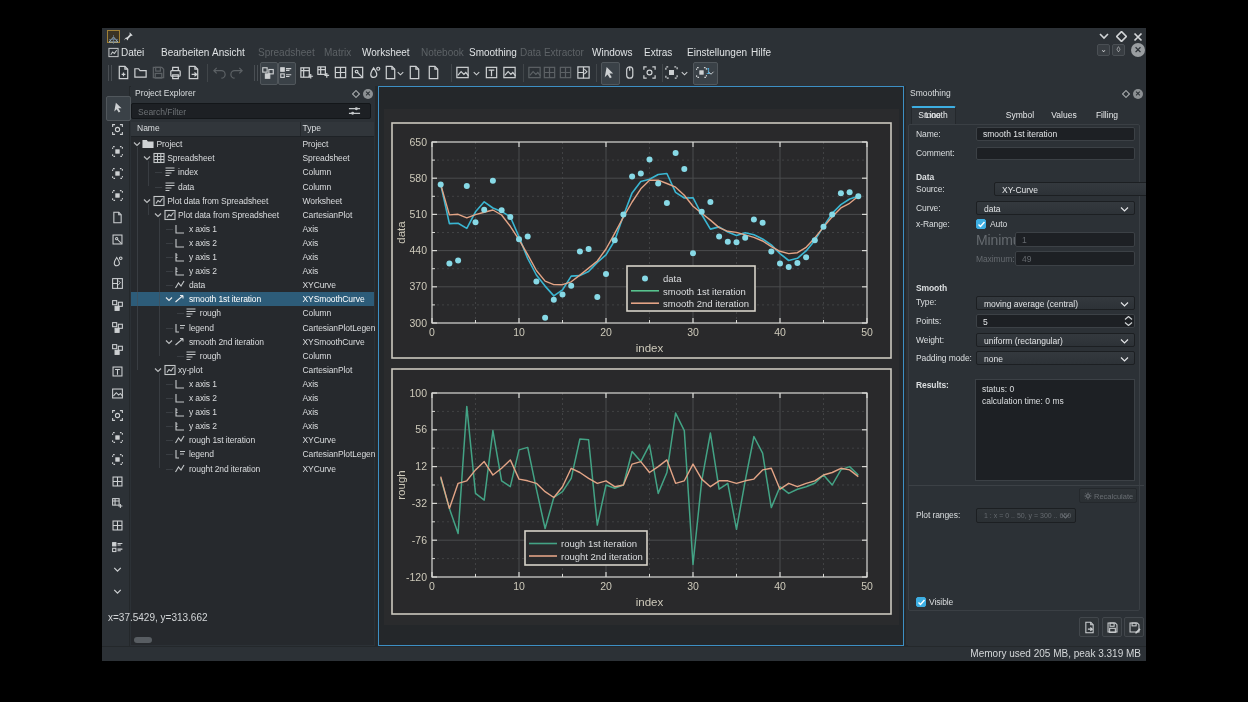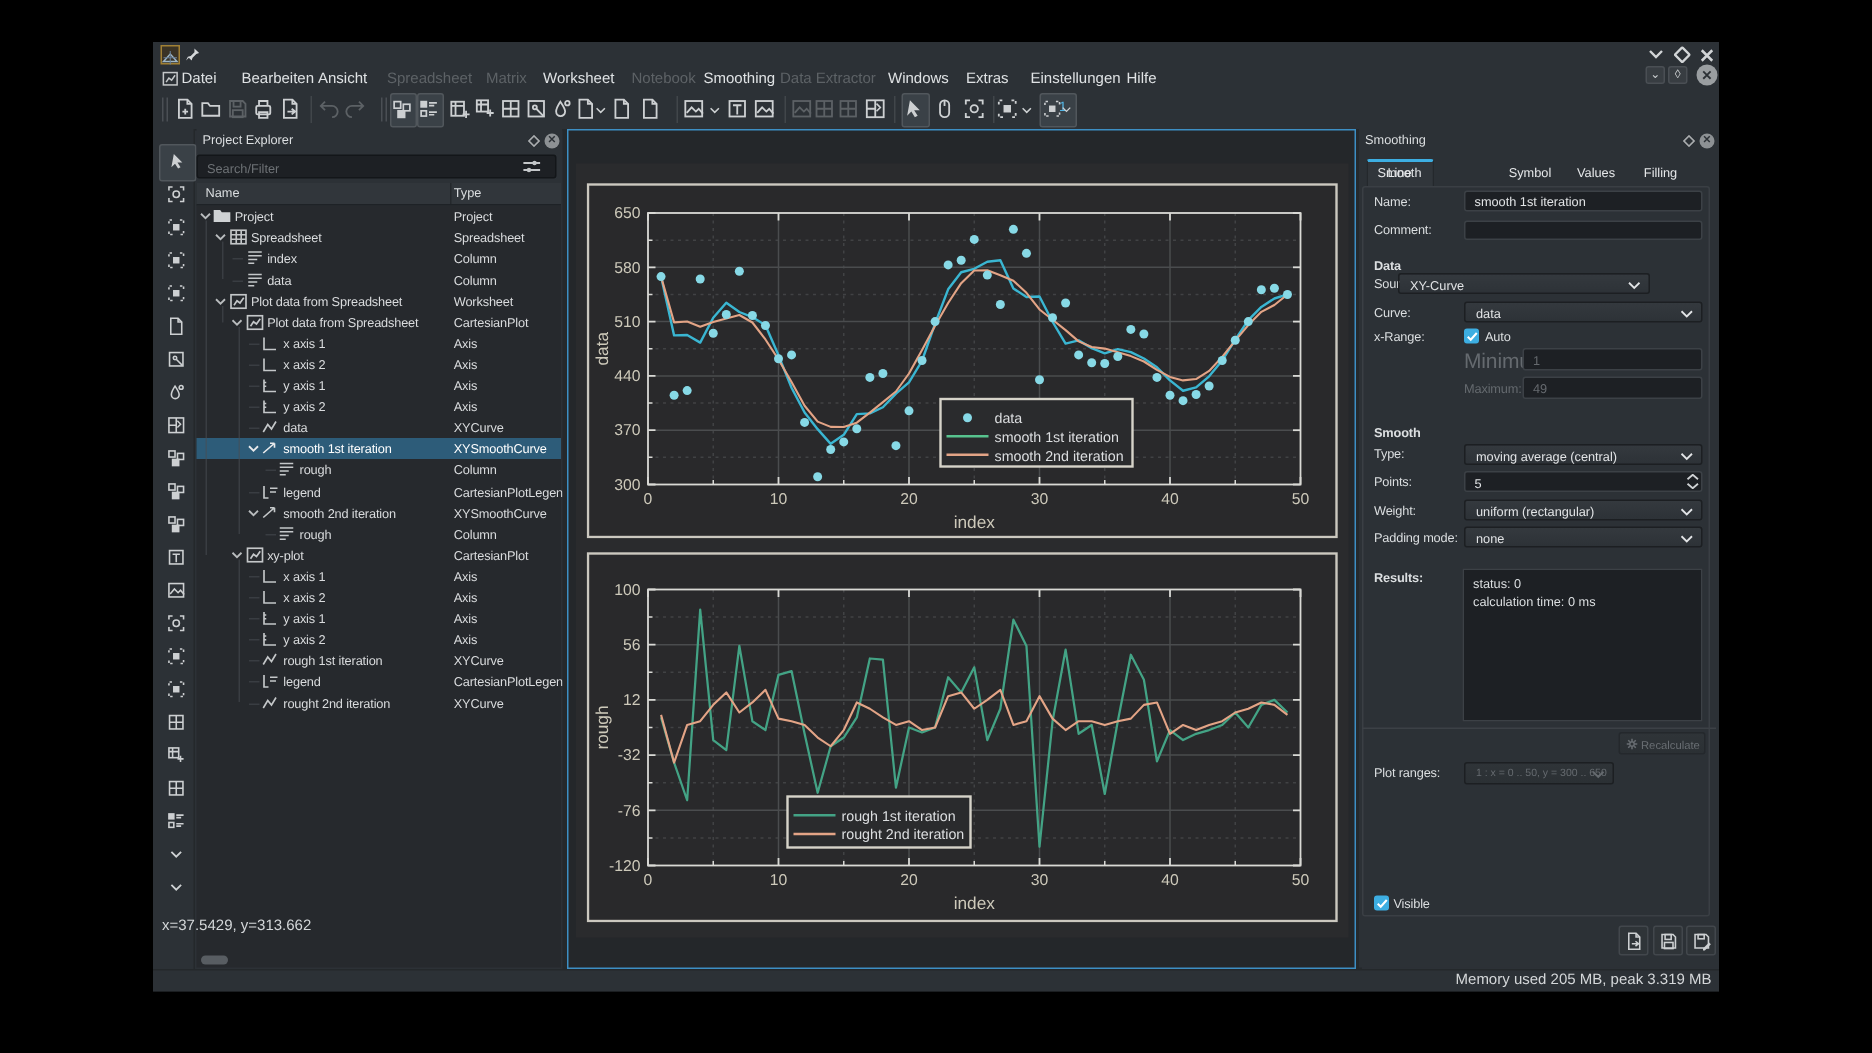--- a/index.html
+++ b/index.html
@@ -724,21 +724,21 @@
   <div style="position:absolute;left:814px;top:98.5px;font-size:8.5px;line-height:14px;font-weight:normal;color:#dcdfe1;letter-spacing:-0.1px;white-space:nowrap">Name:</div>
     <div style="position:absolute;left:874px;top:99px;width:159px;height:13.5px;background:#1d2024;border:1px solid #3c4146;border-radius:2px;box-sizing:border-box">
       <div style="position:absolute;left:6px;top:-1.0px;font-size:8.5px;line-height:14px;color:#e2e4e6;white-space:nowrap">smooth 1st iteration</div>
     </div>
     <div style="position:absolute;left:814px;top:118px;font-size:8.5px;line-height:14px;font-weight:normal;color:#dcdfe1;letter-spacing:-0.1px;white-space:nowrap">Comment:</div>
     <div style="position:absolute;left:874px;top:118.5px;width:159px;height:13.5px;background:#1d2024;border:1px solid #3c4146;border-radius:2px;box-sizing:border-box">
       <div style="position:absolute;left:6px;top:-1.0px;font-size:8.5px;line-height:14px;color:#e2e4e6;white-space:nowrap"></div>
     </div>
     <div style="position:absolute;left:814px;top:142px;font-size:8.5px;line-height:14px;font-weight:bold;color:#dcdfe1;letter-spacing:-0.1px;white-space:nowrap">Data</div>
     <div style="position:absolute;left:814px;top:154px;font-size:8.5px;line-height:14px;font-weight:normal;color:#dcdfe1;letter-spacing:-0.1px;white-space:nowrap">Source:</div>
-    <div style="position:absolute;left:830px;top:153.5px;width:168px;height:14.5px;background:linear-gradient(#34393e,#2d3237);border:1px solid #1c1f22;border-radius:2px;box-sizing:border-box">
+    <div style="position:absolute;left:892px;top:153.5px;width:168px;height:14.5px;background:linear-gradient(#34393e,#2d3237);border:1px solid #1c1f22;border-radius:2px;box-sizing:border-box">
       <div style="position:absolute;left:7px;top:0.0px;font-size:8.5px;line-height:14px;color:#e2e4e6;white-space:nowrap">XY-Curve</div>
       <svg style="position:absolute;right:5px;top:3.0px" width="9" height="8" viewBox="0 0 9 8">
         <path d="M1 2.5l3.5 3.5L8 2.5" fill="none" stroke="#e2e4e6" stroke-width="1.2"></path>
       </svg>
     </div>
     <div style="position:absolute;left:814px;top:172.5px;font-size:8.5px;line-height:14px;font-weight:normal;color:#dcdfe1;letter-spacing:-0.1px;white-space:nowrap">Curve:</div>
     <div style="position:absolute;left:874px;top:172.5px;width:159px;height:14.5px;background:linear-gradient(#34393e,#2d3237);border:1px solid #1c1f22;border-radius:2px;box-sizing:border-box">
       <div style="position:absolute;left:7px;top:0.0px;font-size:8.5px;line-height:14px;color:#e2e4e6;white-space:nowrap">data</div>
       <svg style="position:absolute;right:5px;top:3.0px" width="9" height="8" viewBox="0 0 9 8">
         <path d="M1 2.5l3.5 3.5L8 2.5" fill="none" stroke="#e2e4e6" stroke-width="1.2"></path>

